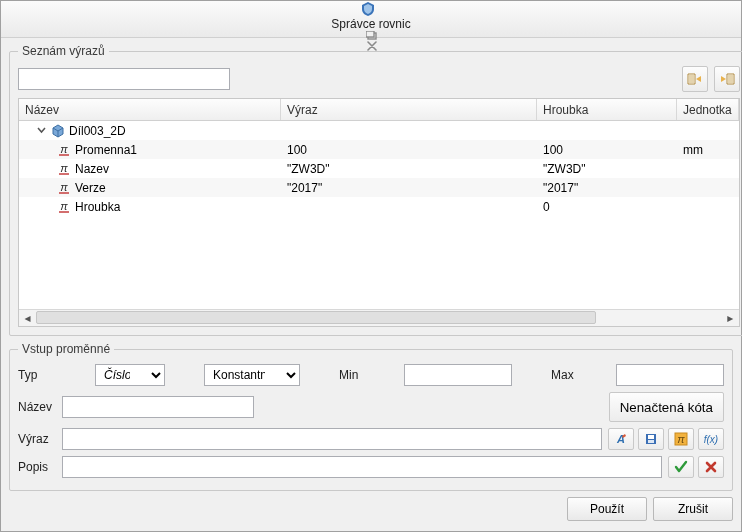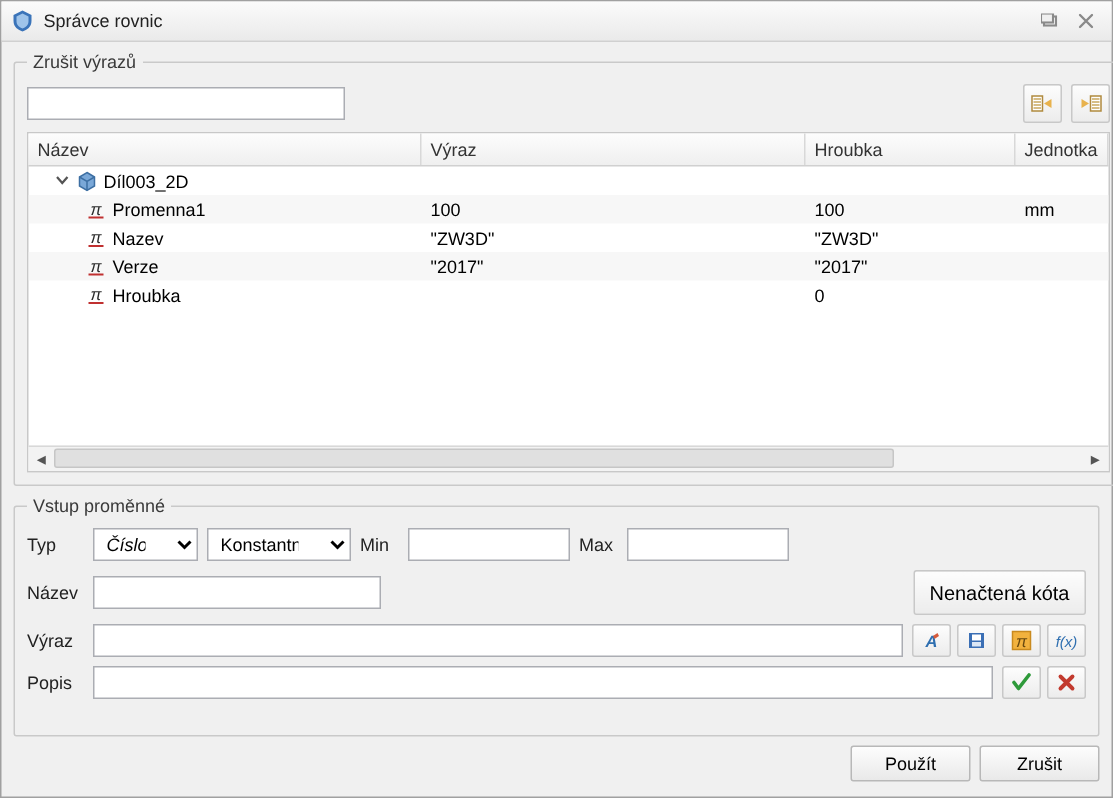--- a/index.html
+++ b/index.html
@@ -14,26 +14,27 @@
   }
   .window {
     width: 742px;
     height: 532px;
     background: #f0f0f0;
     border: 1px solid #a0a0a0;
     display: flex;
     flex-direction: column;
   }
   .titlebar {
-    height: 27px;
+    height: 37px;
     background: linear-gradient(#fbfbfb, #eaeaea);
     border-bottom: 1px solid #d0d0d0;
     display: flex;
     align-items: center;
     padding: 0 6px;
+    flex-direction: column;
   }
   .titlebar .app-icon {
     width: 16px; height: 16px;
     margin-right: 6px;
     display: inline-flex; align-items:center; justify-content:center;
   }
   .titlebar .title { flex: 1; color: #222; }
   .titlebar .win-btn {
     width: 22px; height: 18px;
     margin-left: 2px;
@@ -156,23 +157,23 @@
     width:17px; height:100%; display:flex; align-items:center; justify-content:center;
     color:#555; cursor:pointer;
   }
   .hscroll .track { flex:1; position:relative; height:100%; }
   .hscroll .thumb {
     position:absolute; left:0; top:1px; height:13px; width:560px;
     background:#e0e0e0; border:1px solid #c6c6c6; border-radius:2px;
   }
 
   .input-group .row {
-    display:flex; align-items:center; gap:6px; margin-bottom:6px;
-  }
-  .input-group .row:last-child { margin-bottom:16px; }
+    display:flex; align-items:center; gap:6px; margin-bottom:6px;justify-content:space-between;
+  }
+  .input-group .row:last-child { margin-bottom:4px; }
   .lbl { min-width: 38px; color:#222; }
   select, input[type=text] {
     height: 22px;
     border:1px solid #abadb3;
     background:#fff;
     font: inherit;
     padding: 1px 4px;
   }
   select { padding-right: 18px; }
   .typ-select { width: 70px; font-style: italic; }
@@ -223,21 +224,21 @@
     </span>
     <span class="win-btn">
       <svg width="10" height="10" viewBox="0 0 10 10">
           <path d="M1 1l8 8M9 1l-8 8" stroke="#8a8a8a" stroke-width="1.6" stroke-linecap="round"></path>
         </svg>
     </span>
   </div>
 
   <div class="body-area">
     <fieldset class="group list-group">
-      <legend>Zrušit výrazů</legend>
+      <legend>Seznám výrazů</legend>
 
       <div class="filter-row">
         <input class="filter-input" type="text" value="" style="">
         <div class="spacer"></div>
         <div class="icon-btn" title="Import">
           <svg width="16" height="16" viewBox="0 0 16 16">
               <path d="M1 3h7v10H1z" fill="#fff" stroke="#b08a3e"></path>
               <path d="M9 8l5-3v6z" fill="#e8b24d"></path>
               <path d="M2 5h5M2 7h5M2 9h5M2 11h5" stroke="#c9a85f" stroke-width="1"></path>
             </svg>

